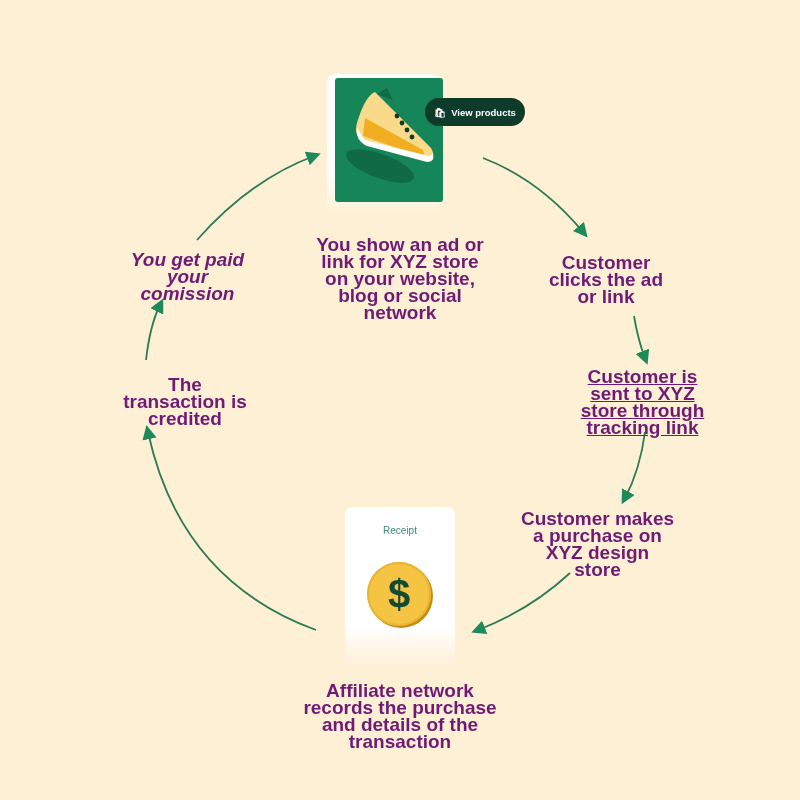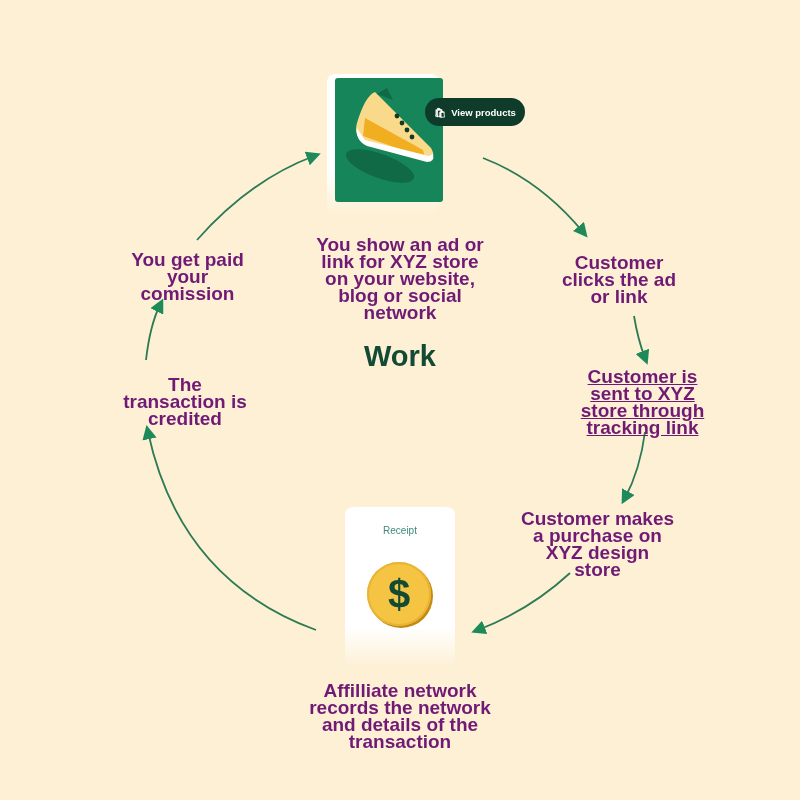--- a/index.html
+++ b/index.html
@@ -58,22 +58,21 @@
 </div>
 
 <div class="receipt">
   <div class="receipt-label">Receipt</div>
   <div class="coin">
       <span>$</span>
     </div>
 </div>
 
 <div class="title">
-  <div>Work</div>
 </div>
 
 <div class="step" style="left:315px;top:236px;width:170px;">You show an ad or link for XYZ store on your website, blog or social network</div>
-<div class="step" style="left:554px;top:254px;width:130px;">Customer clicks the ad or link</div>
+<div class="step" style="left:541px;top:254px;width:130px;">Customer clicks the ad or link</div>
 <div class="step" style="left:570px;top:368px;width:145px;text-decoration:underline;">Customer is sent to XYZ store through tracking link</div>
 <div class="step" style="left:520px;top:510px;width:155px;">Customer makes a purchase on XYZ design store</div>
-<div class="step" style="left:295px;top:682px;width:210px;">Affilliate network records the network and details of the transaction</div>
+<div class="step" style="left:295px;top:682px;width:210px;">Affiliate network records the purchase and details of the transaction</div>
 <div class="step" style="left:72px;top:376px;width:130px;margin-left:48px;">The transaction is credited</div>
-<div class="step" style="left:125px;top:251px;width:125px;">You get paid your comission</div>
+<div class="step" style="left:125px;top:251px;width:125px;font-style:italic;">You get paid your comission</div>
 
 </body></html>

